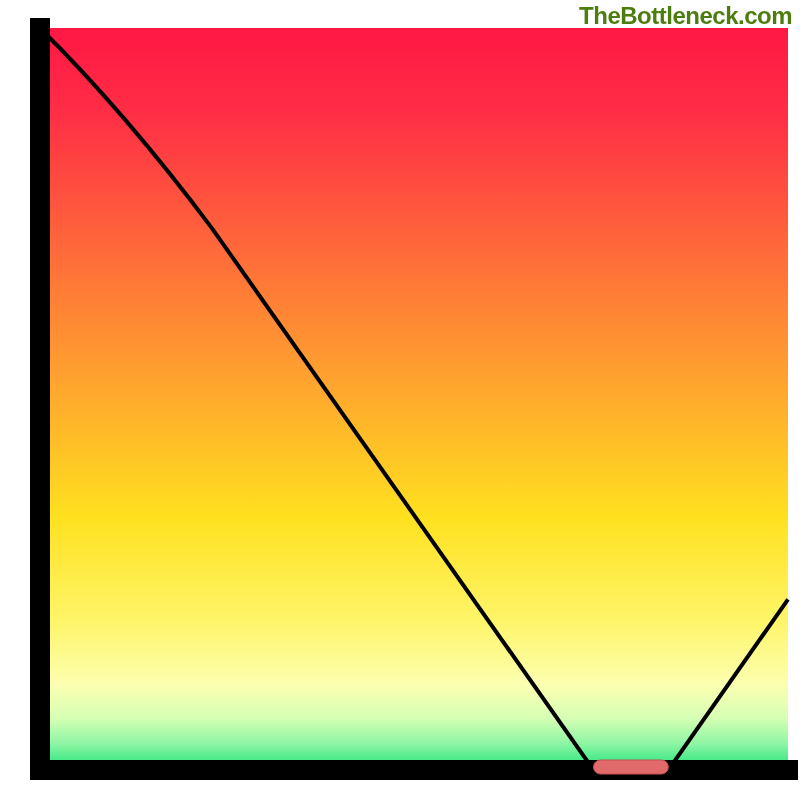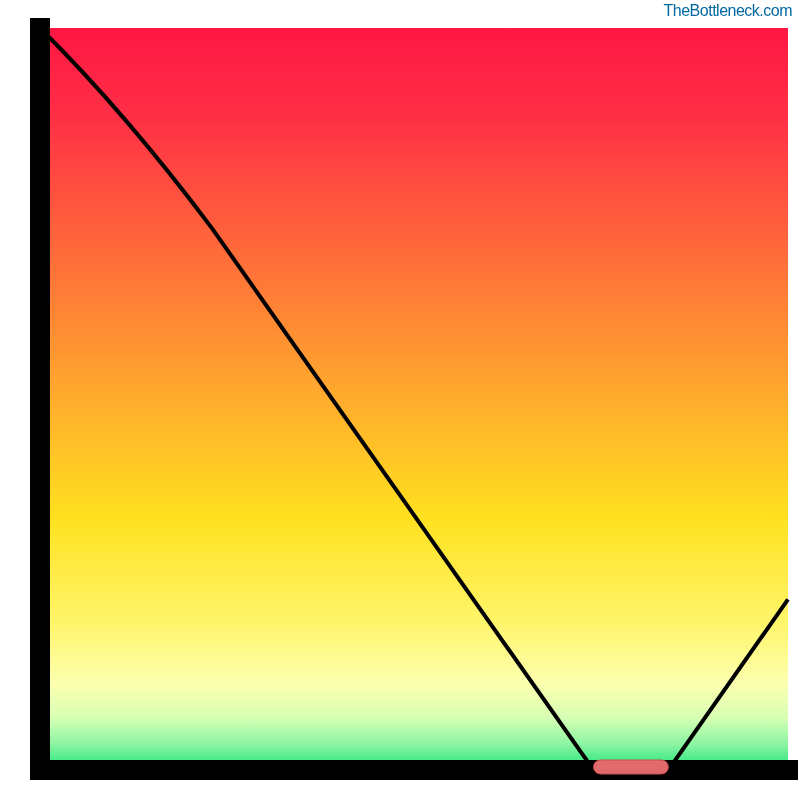--- a/index.html
+++ b/index.html
@@ -13,24 +13,24 @@
   }
   .wrap {
     position: relative;
     width: 800px;
     height: 800px;
   }
   .attribution {
     position: absolute;
     top: 2px;
     right: 8px;
-    font-size: 16px;
-    font-weight: 400;
+    font-size: 24px;
+    font-weight: 700;
     letter-spacing: -0.5px;
-    color: #0369a1;
+    color: #4d7c0f;
     user-select: none;
   }
   svg {
     display: block;
   }
 </style>
 </head>
 <body>
 
 <div class="wrap">

